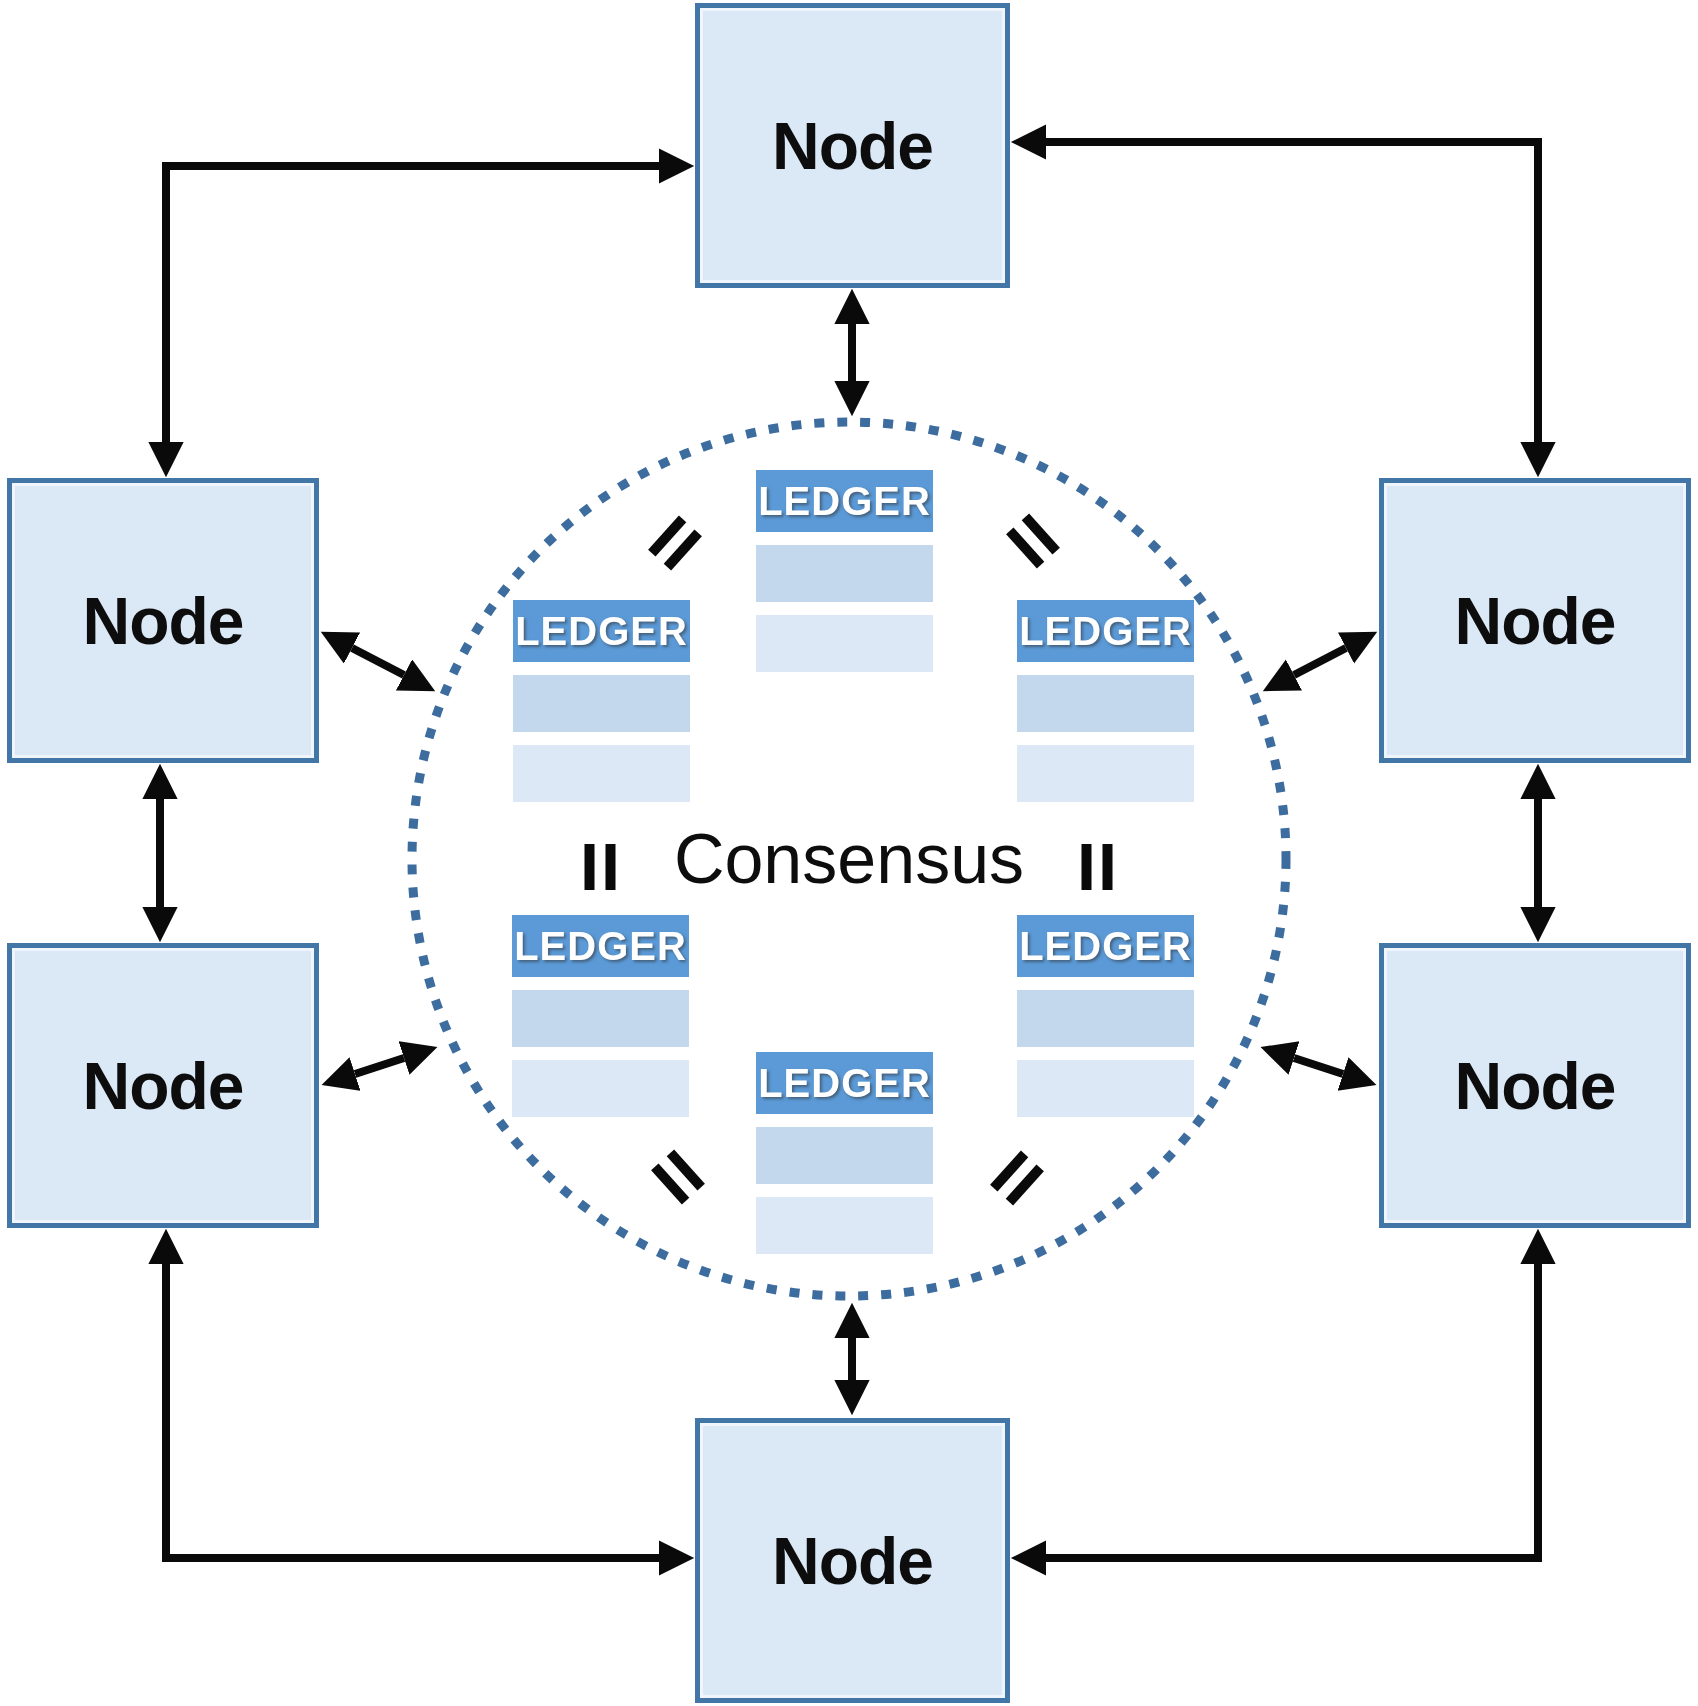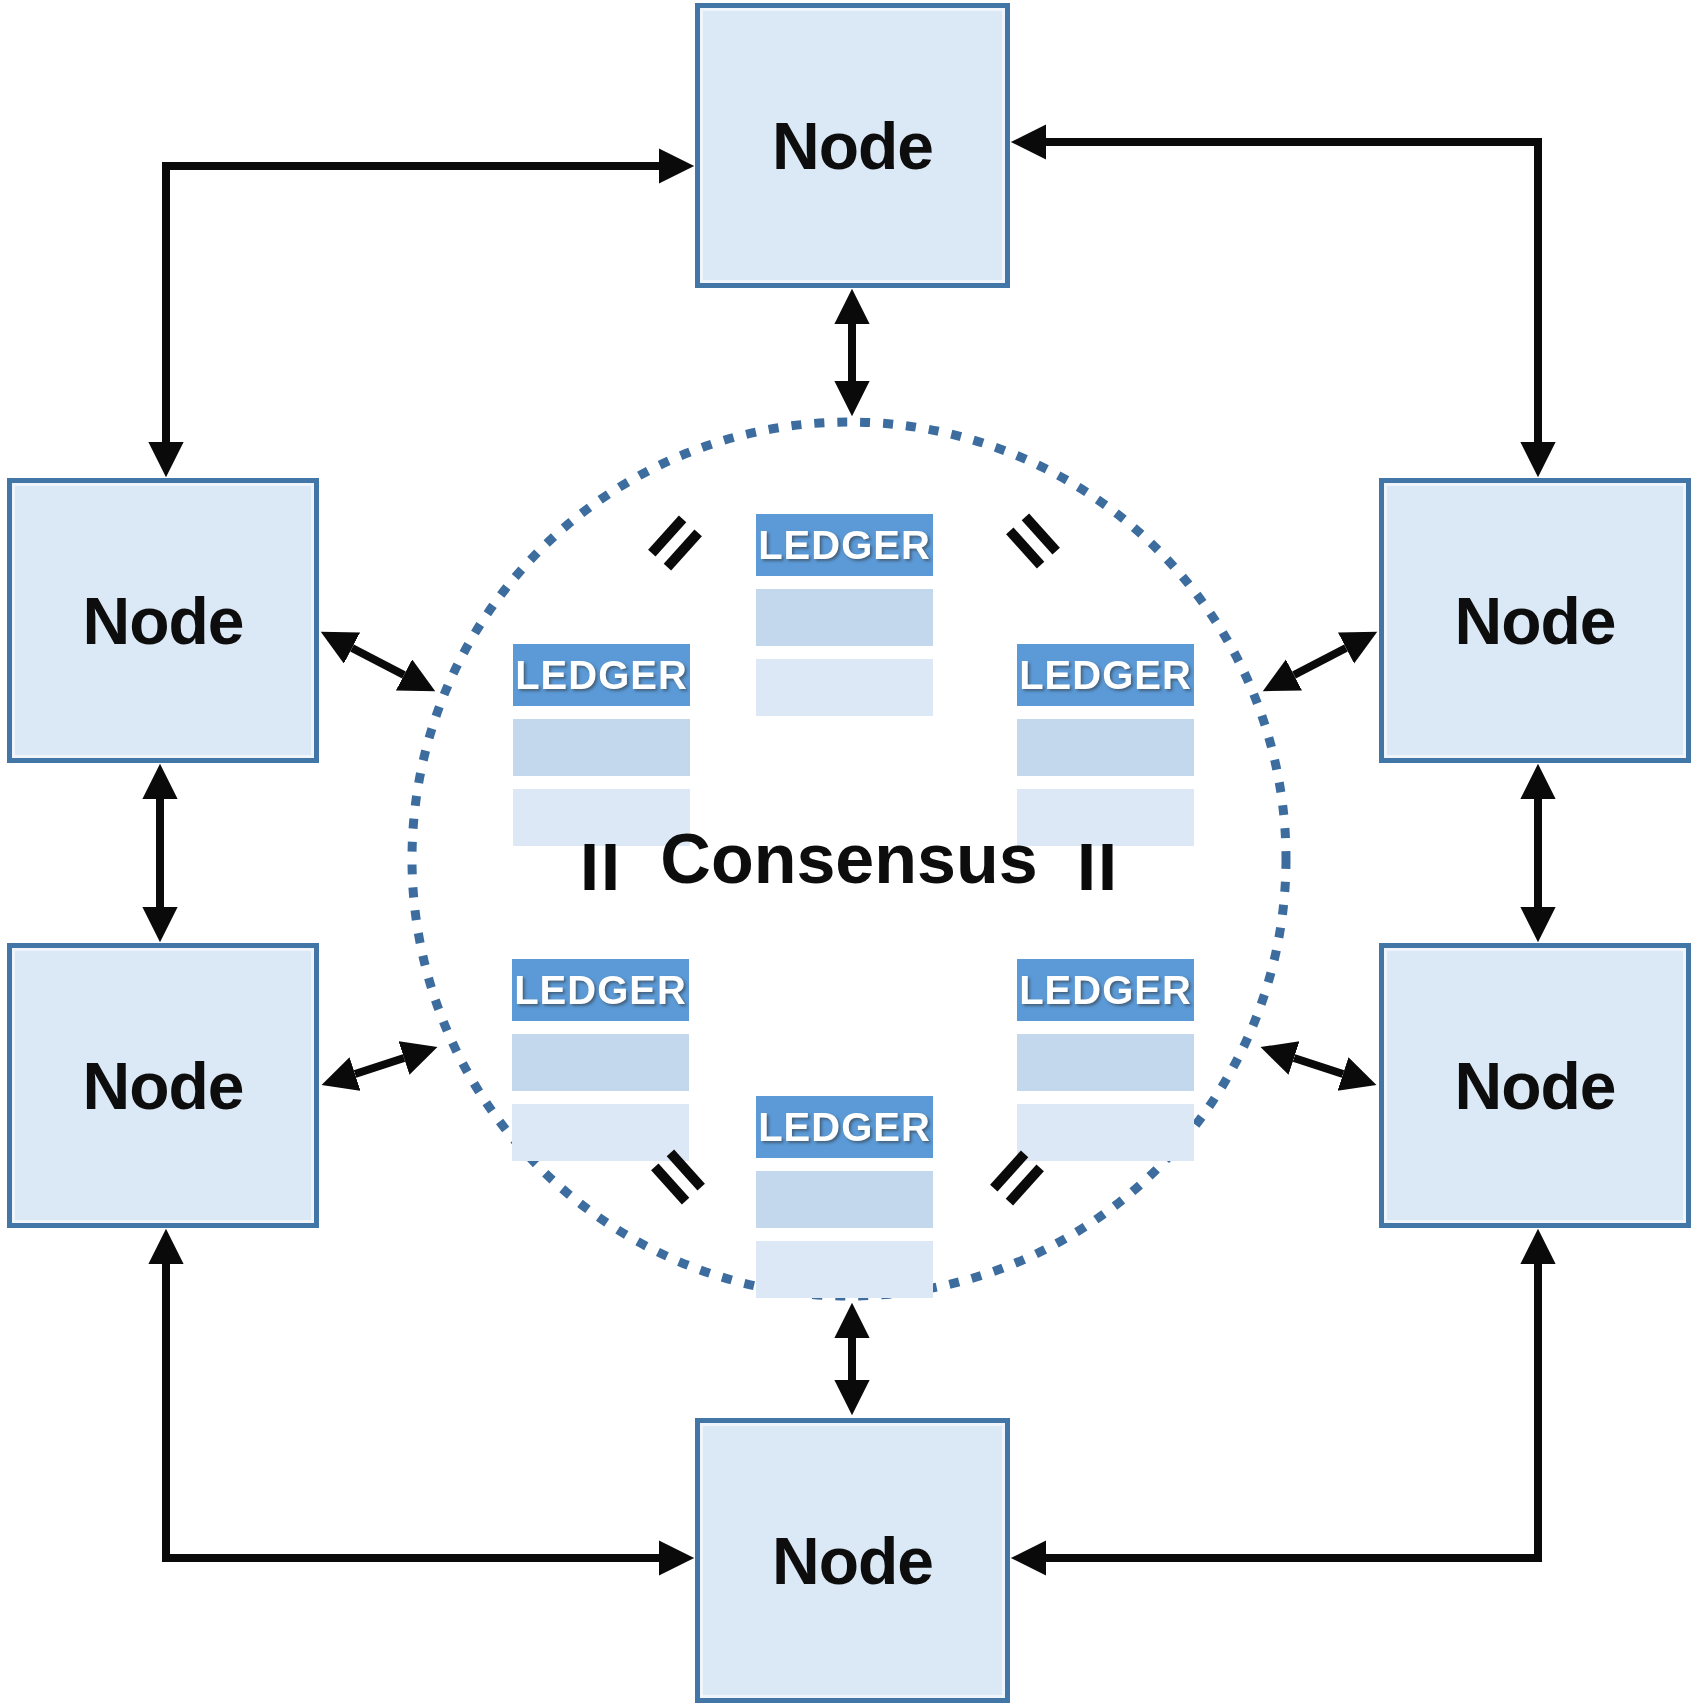--- a/index.html
+++ b/index.html
@@ -25,28 +25,27 @@
   .circle{
     position:absolute; left:407px; top:417px; width:884px; height:884px;
   }
   .ledger{ position:absolute; width:177px; }
   .ledger-header{
     box-sizing:border-box; width:177px; height:62px;
     background:var(--ledger-header-bg);
     color:#ffffff; font-size:40px; font-weight:600; letter-spacing:1px;
     display:flex; align-items:center; justify-content:center;
     text-shadow:2px 2px 3px rgba(50,50,50,.55);
-    margin-top:44px;
   }
   .ledger-row{ width:177px; height:57px; margin-top:13px; }
   .row1{ background:var(--ledger-row1-bg); }
   .row2{ background:var(--ledger-row2-bg); }
   .consensus{
     position:absolute; left:849px; top:824px; transform:translateX(-50%);
-    font-size:70px; font-weight:700; color:var(--text); line-height:1;
+    font-size:70px; font-weight:400; color:var(--text); line-height:1;
     white-space:nowrap;
   }
   .equals{
     position:absolute; width:46px; height:31px;
   }
   .equals .bar{ width:46px; height:10px; background:var(--arrow); }
   .equals .bar + .bar{ margin-top:11px; }
   svg.connectors{ position:absolute; left:0; top:0; }
   svg.connectors path{ stroke:var(--arrow); stroke-width:8; fill:none; }
   svg.connectors marker path{ fill:var(--arrow); stroke:none; }

